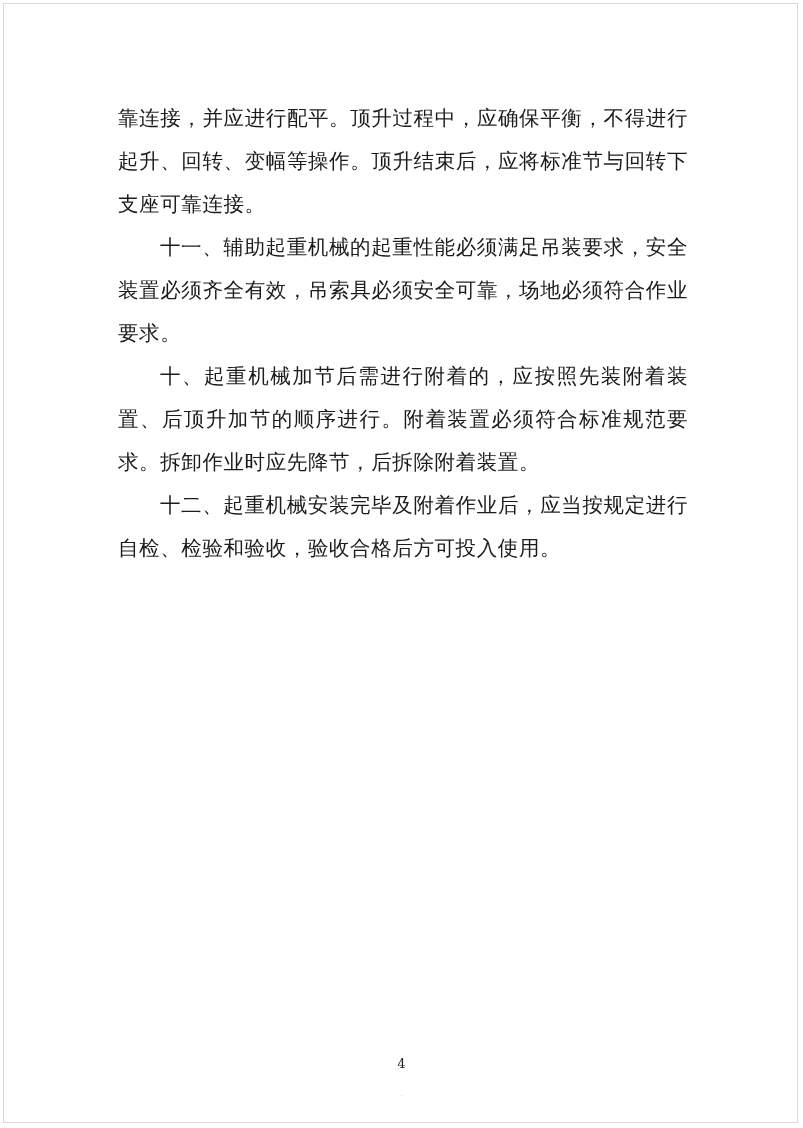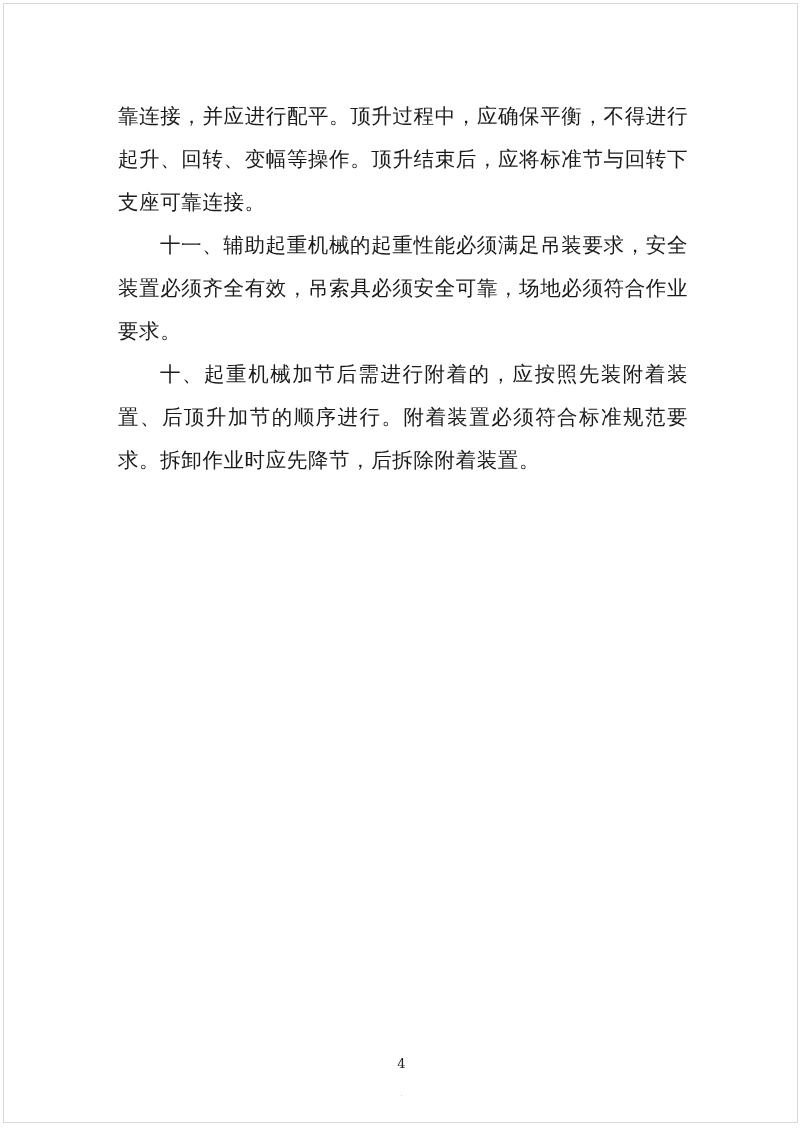--- a/index.html
+++ b/index.html
@@ -33,21 +33,21 @@
     width: 570px;
   }
   .para {
     font-size: 20.5px;
     line-height: 43px;
     color: #1b1b1b;
     text-align: justify;
     text-align-last: left;
     letter-spacing: 0.6px;
     margin: 0 0 0 0;
-    font-family: Liberation Mono, monospace;
+    font-family: Liberation Sans, sans-serif;
   }
   .para.indent {
     text-indent: 42px;
   }
   .page-number {
     position: absolute;
     left: 0;
     top: 1056px;
     width: 803px;
     text-align: center;
@@ -69,17 +69,18 @@
 </head>
 <body>
 
 <div class="page">
   <div class="page-border"></div>
 
   <div class="content">
     <p class="para">靠连接，并应进行配平。顶升过程中，应确保平衡，不得进行起升、回转、变幅等操作。顶升结束后，应将标准节与回转下支座可靠连接。</p>
     <p class="para indent">十一、辅助起重机械的起重性能必须满足吊装要求，安全装置必须齐全有效，吊索具必须安全可靠，场地必须符合作业要求。</p>
     <p class="para indent">十、起重机械加节后需进行附着的，应按照先装附着装置、后顶升加节的顺序进行。附着装置必须符合标准规范要求。拆卸作业时应先降节，后拆除附着装置。</p>
+    <p class="para indent">十二、起重机械安装完毕及附着作业后，应当按规定进行自检、检验和验收，验收合格后方可投入使用。</p>
   </div>
 
   <div class="page-number">4</div>
   <div class="footer-mark">·</div>
 </div>
 
 </body></html>

